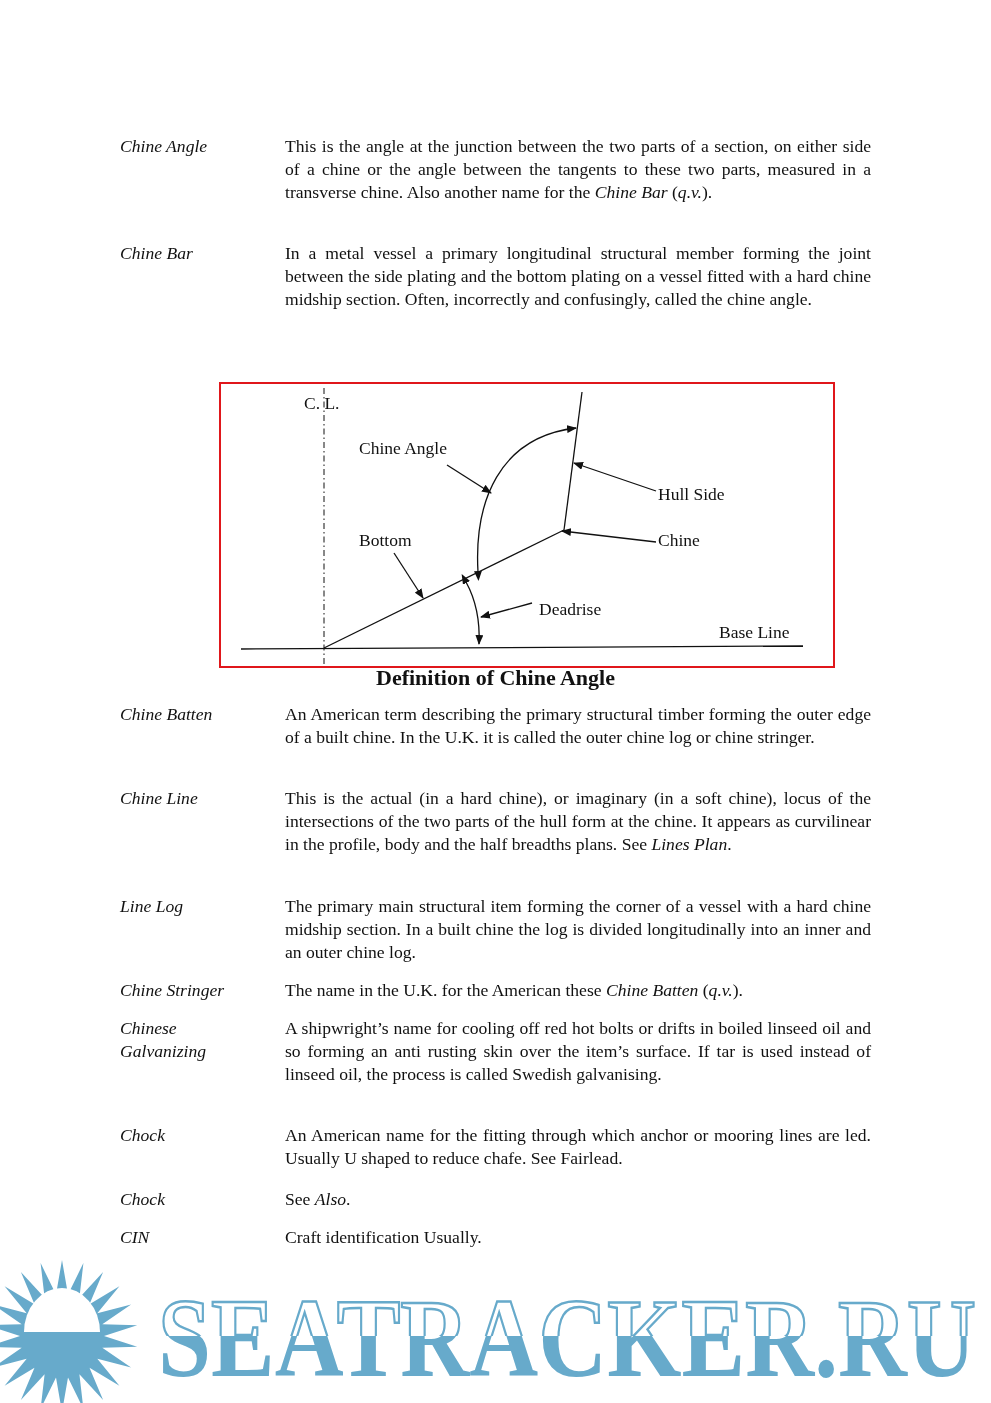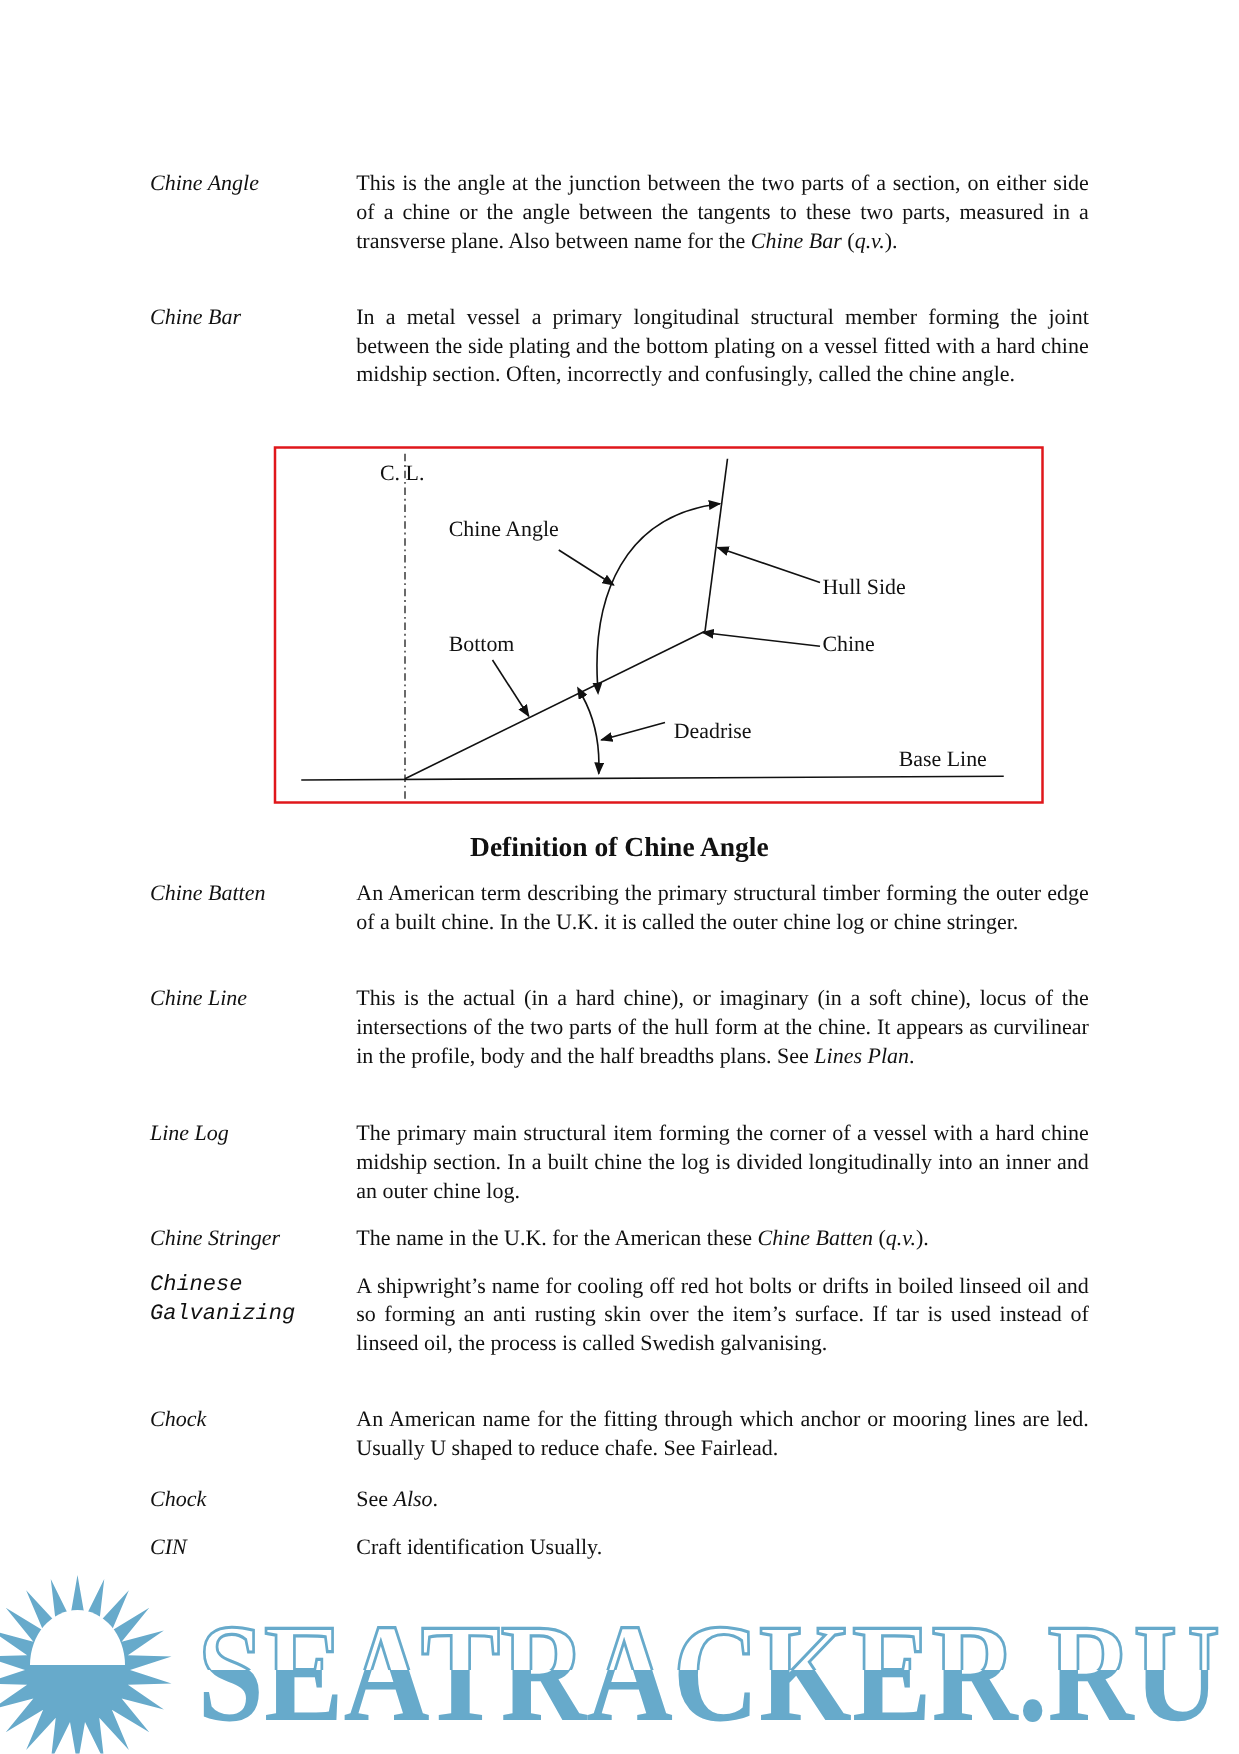--- a/index.html
+++ b/index.html
@@ -16,28 +16,28 @@
   .caption { position: absolute; left: 0; width: 991px; top: 665px; text-align: center;
              font-weight: bold; font-size: 22px; }
   .logo { position: absolute; left: 0; top: 1258px; width: 991px; height: 145px; }
   .logo text { font-family: "Liberation Serif", "DejaVu Serif", serif; font-weight: bold; }
 </style>
 </head>
 <body>
 
 <div class="entry" style="top:135px;">
   <div class="term">Chine Angle</div>
-  <div class="def"><span>This is the angle at the junction between the two parts of a section, on either side of a chine or the angle between the tangents to these two parts, measured in a transverse plane.   Also between name for the </span><i>Chine Bar</i><span> (</span><i>q.v.</i><span>).</span></div>
+  <div class="def"><span>This is the angle at the junction between the two parts of a section, on either side of a chine or the angle between the tangents to these two parts, measured in a transverse chine.   Also another name for the </span><i>Chine Bar</i><span> (</span><i>q.v.</i><span>).</span></div>
 </div>
 <div class="entry" style="top:242px;">
   <div class="term">Chine Bar</div>
   <div class="def"><span>In a metal vessel a primary longitudinal structural member forming the joint between the side plating and the bottom plating on a vessel fitted with a hard chine midship section.   Often, incorrectly and confusingly, called the chine angle.</span></div>
 </div>
 
-<div class="figure" style="border-color: rgb(224, 23, 27);">
+<div class="figure" style="border-color: rgb(224, 23, 27); margin-top: 25px;">
   <svg width="616" height="286" viewBox="0 0 616 286">
     <defs>
       <marker id="arr" markerWidth="10" markerHeight="8" refX="9" refY="4" orient="auto" markerUnits="userSpaceOnUse">
         <path d="M0,0 L10,4 L0,8 Z" fill="#111"></path>
       </marker>
       <marker id="arrS" markerWidth="10" markerHeight="8" refX="1" refY="4" orient="auto-start-reverse" markerUnits="userSpaceOnUse">
         <path d="M0,0 L10,4 L0,8 Z" fill="#111"></path>
       </marker>
     </defs>
 
@@ -80,21 +80,21 @@
 </div>
 <div class="entry" style="top:895px;">
   <div class="term">Line Log</div>
   <div class="def"><span>The primary main structural item forming the corner of a vessel with a hard chine midship section.    In a built chine the log is divided longitudinally into an inner and an outer chine log.</span></div>
 </div>
 <div class="entry" style="top:979px;">
   <div class="term">Chine Stringer</div>
   <div class="def"><span>The name in the U.K. for the American these </span><i>Chine Batten</i><span> (</span><i>q.v.</i><span>).</span></div>
 </div>
 <div class="entry" style="top:1017px;">
-  <div class="term" style="width:140px;font-family:Liberation Mono, monospace;">Chinese Galvanizing</div>
+  <div class="term" style="width:140px;">Chinese Galvanizing</div>
   <div class="def"><span>A shipwright’s name for cooling off red hot bolts or drifts in boiled linseed oil and so forming an anti rusting skin over the item’s surface. If tar is used instead of linseed oil, the process is called Swedish galvanising.</span></div>
 </div>
 <div class="entry" style="top:1124px;">
   <div class="term">Chock</div>
   <div class="def"><span>An American name for the fitting through which anchor or mooring lines are led.   Usually U shaped to reduce chafe.   See Fairlead.</span></div>
 </div>
 <div class="entry" style="top:1188px;">
   <div class="term">Chock</div>
   <div class="def"><span>See </span><i>Also</i><span>.</span></div>
 </div>

